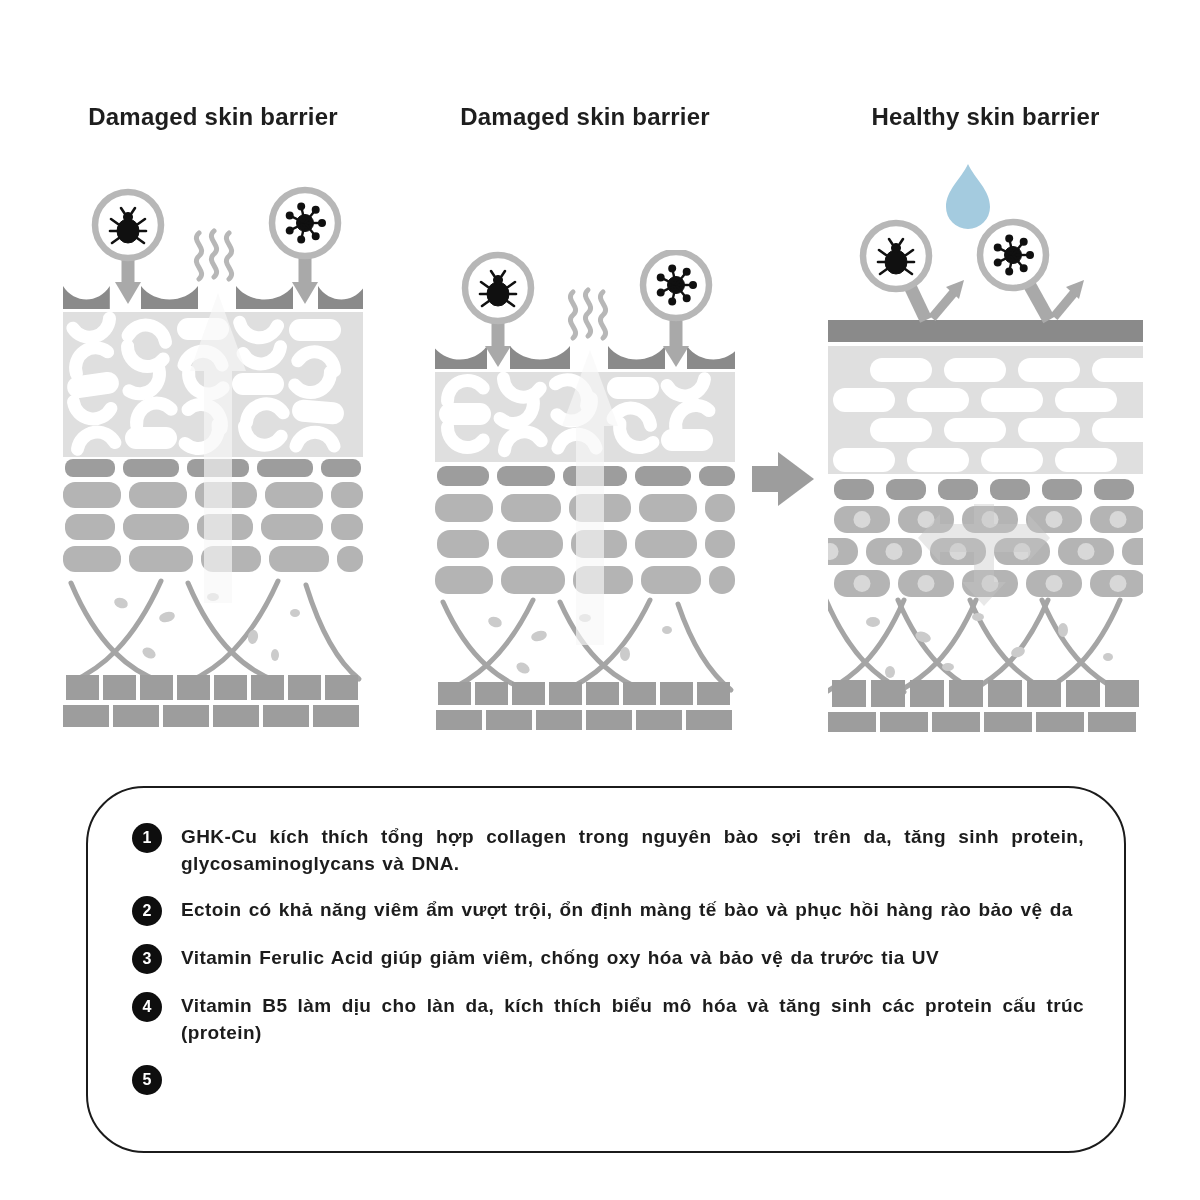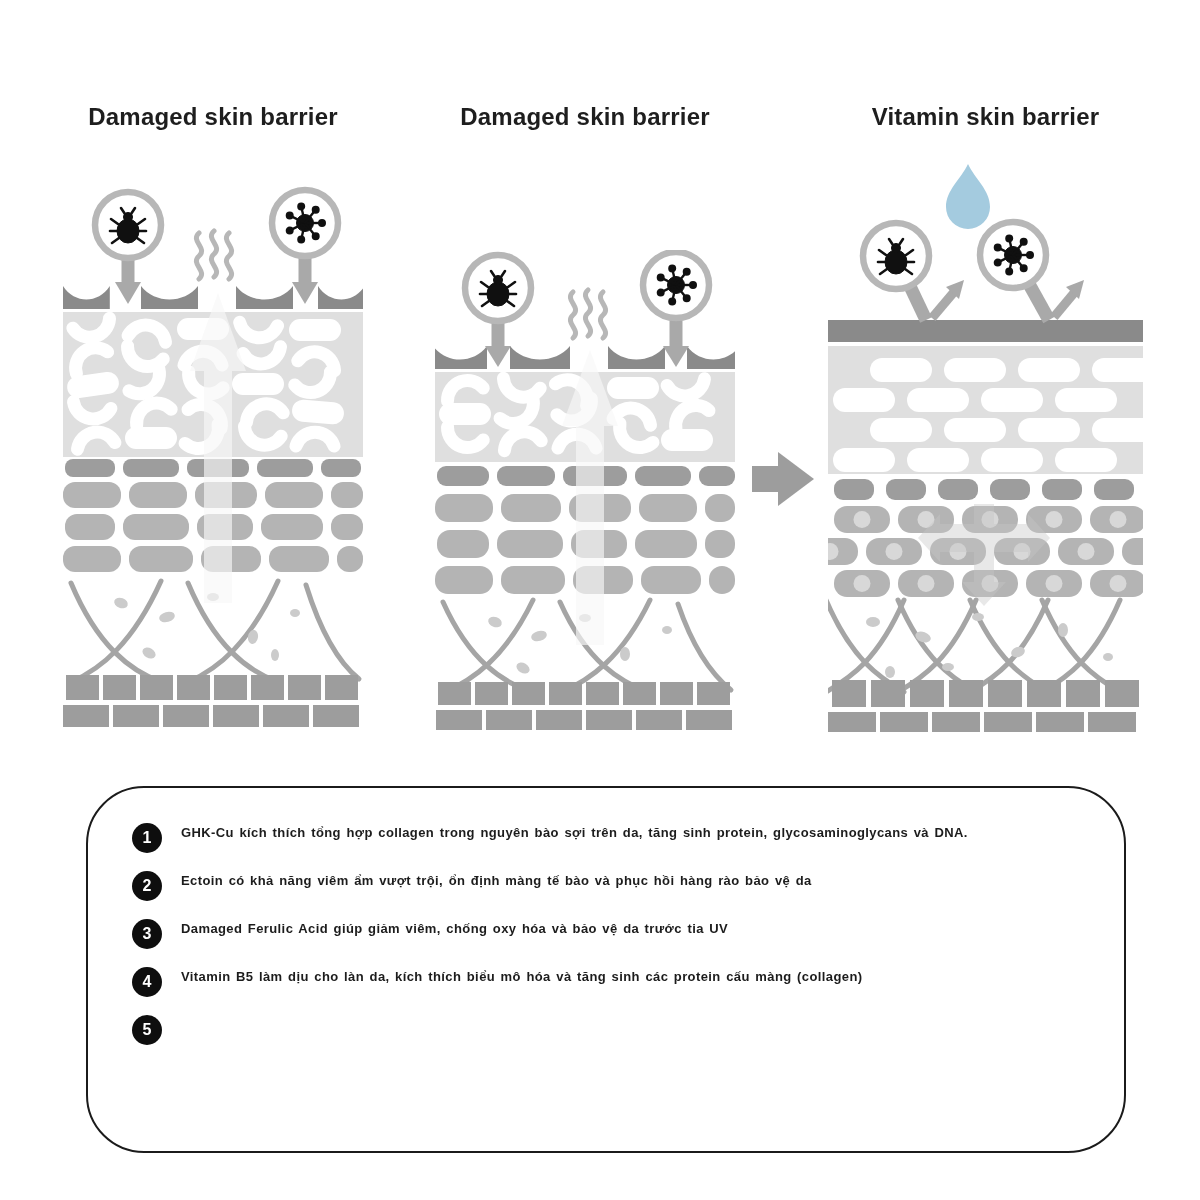--- a/index.html
+++ b/index.html
@@ -14,21 +14,21 @@
   .p1{left:63px;top:185px;width:300px;height:545px;}
   .p2{left:435px;top:250px;width:300px;height:480px;}
   .p3{left:828px;top:152px;width:315px;height:580px;}
   .transition{position:absolute;left:752px;top:450px;width:64px;height:58px;}
   .legend{position:absolute;left:86px;top:786px;width:1040px;height:367px;box-sizing:border-box;
           border:2.5px solid #1b1b1b;border-radius:58px;padding:36px 40px 0 44px;
           display:flex;flex-direction:column;gap:19px;background:#fff;}
   .legend-item{display:flex;gap:19px;align-items:flex-start;}
   .badge{flex:0 0 auto;width:30px;height:30px;border-radius:50%;background:#0e0e0e;color:#fff;
          font-weight:700;font-size:16px;display:flex;align-items:center;justify-content:center;margin-top:-1px;}
-  .item-text{margin:0;font-size:13px;font-weight:700;color:#1c1c1c;line-height:1.42;
+  .item-text{margin:0;font-size:19px;font-weight:700;color:#1c1c1c;line-height:1.42;
              letter-spacing:0.4px;word-spacing:1.5px;text-align:justify;}
 </style>
 </head>
 <body>
 
 <div class="canvas">
 
   <svg width="0" height="0" style="position:absolute" aria-hidden="true">
     <defs>
       <g id="seg">
@@ -79,21 +79,21 @@
       <g id="steam" fill="none" stroke="#b7b7b7" stroke-width="5" stroke-linecap="round">
         <path d="M0,0 c-9,8 9,15 0,23 c-9,8 9,15 0,23"></path>
         <path d="M15,-2 c-9,8 9,15 0,23 c-9,8 9,15 0,23"></path>
         <path d="M30,0 c-9,8 9,15 0,23 c-9,8 9,15 0,23"></path>
       </g>
     </defs>
   </svg>
 
   <div class="title t1">Damaged skin barrier</div>
   <div class="title t2">Damaged skin barrier</div>
-  <div class="title t3">Vitamin skin barrier</div>
+  <div class="title t3">Healthy skin barrier</div>
 
   <svg class="panel p1" viewBox="0 0 300 545">
     <g>
       <rect x="0" y="127" width="300" height="145" fill="#dfdfdf"></rect>
       <use href="#cr2" transform="translate(30,145) rotate(-15)"></use>
         <use href="#cr1" transform="translate(85,147) rotate(10)"></use>
       <use href="#pw" transform="translate(140,144)"></use>
         <use href="#cr2" transform="translate(195,146) rotate(5)"></use>
       <use href="#pw" transform="translate(252,145)"></use>
       <use href="#cr1" transform="translate(25,172) rotate(-35)"></use>
@@ -430,24 +430,24 @@
     <div class="legend-item">
       <span class="badge">1</span>
       <p class="item-text">GHK-Cu kích thích tổng hợp collagen trong nguyên bào sợi trên da, tăng sinh protein, glycosaminoglycans và DNA.</p>
     </div>
     <div class="legend-item">
       <span class="badge">2</span>
       <p class="item-text">Ectoin có khả năng viêm ẩm vượt trội, ổn định màng tế bào và phục hồi hàng rào bảo vệ da</p>
     </div>
     <div class="legend-item">
       <span class="badge">3</span>
-      <p class="item-text">Damaged Ferulic Acid giúp giảm viêm, chống oxy hóa và bảo vệ da trước tia UV</p>
+      <p class="item-text">Vitamin Ferulic Acid giúp giảm viêm, chống oxy hóa và bảo vệ da trước tia UV</p>
     </div>
     <div class="legend-item">
       <span class="badge">4</span>
-      <p class="item-text">Vitamin B5 làm dịu cho làn da, kích thích biểu mô hóa và tăng sinh các protein cấu màng (collagen)</p>
+      <p class="item-text">Vitamin B5 làm dịu cho làn da, kích thích biểu mô hóa và tăng sinh các protein cấu trúc (protein)</p>
     </div>
     <div class="legend-item">
       <span class="badge">5</span>
     </div>
   </div>
 
 </div>
 
 </body></html>

